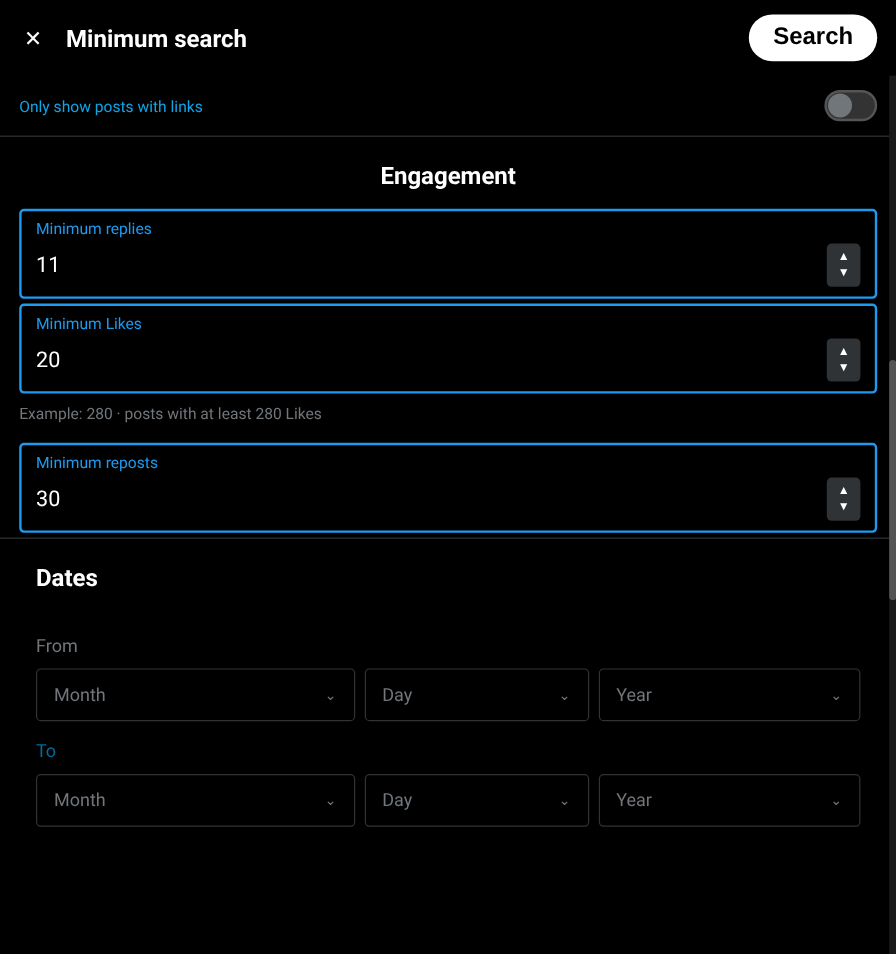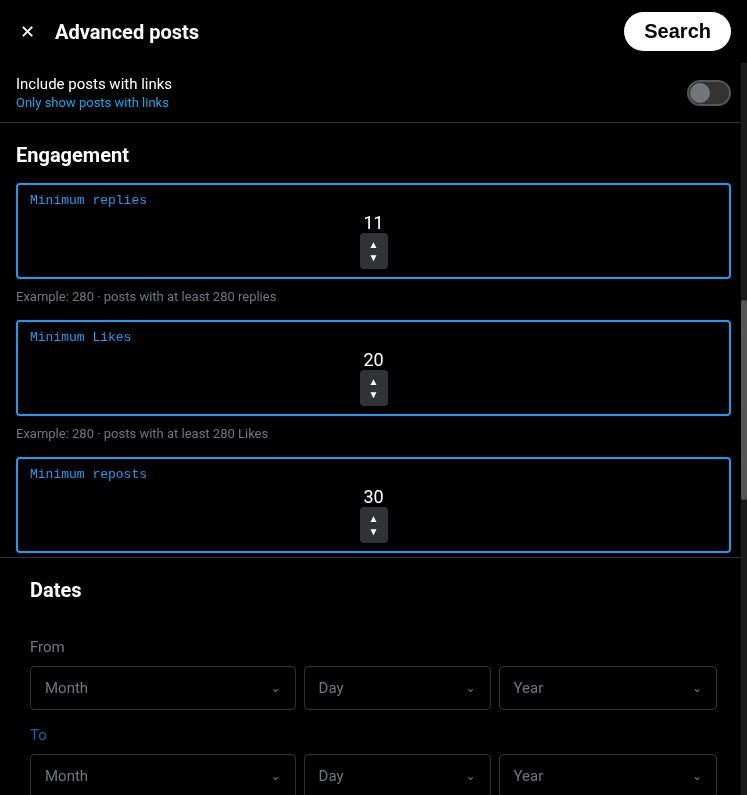--- a/index.html
+++ b/index.html
@@ -126,46 +126,45 @@
     .main-content {
       padding: 0 16px;
     }
 
     
     .section-header {
       font-size: 20px;
       font-weight: 700;
       color: #fff;
       padding: 20px 0 16px 0;
+      text-align: center;
     }
 
     
     .input-group {
       border: 2px solid #1d9bf0;
       border-radius: 4px;
       padding: 8px 12px;
       margin-bottom: 4px;
       background: #000;
       display: flex;
       flex-direction: column;
       position: relative;
     }
 
     .input-label {
       font-size: 13px;
       color: #1d9bf0;
       margin-bottom: 4px;
-      font-family: Liberation Mono, monospace;
     }
 
     .input-row {
       display: flex;
       align-items: center;
       justify-content: space-between;
-      flex-direction: column;
     }
 
     .input-value {
       font-size: 18px;
       color: #fff;
     }
 
     .spinner-btn {
       background: #2f3336;
       border: none;
@@ -272,28 +271,27 @@
     }
   </style>
 </head>
 <body>
 
 <div class="page-container">
 
   <div class="top-bar">
     <div class="top-bar-left">
       <button class="close-btn">✕</button>
-      <span class="page-title">Advanced posts</span>
+      <span class="page-title">Minimum search</span>
     </div>
     <button class="search-btn">Search</button>
   </div>
 
   <div class="include-links-section">
     <div>
-      <div class="include-links-label">Include posts with links</div>
       <div class="include-links-sublabel">Only show posts with links</div>
     </div>
     <div class="toggle-container">
       <div class="toggle-track">
         <div class="toggle-thumb"></div>
       </div>
     </div>
   </div>
 
   <div class="section-divider"></div>
@@ -304,21 +302,20 @@
     <div class="input-group">
       <span class="input-label">Minimum replies</span>
       <div class="input-row">
         <span class="input-value">11</span>
         <button class="spinner-btn">
           <span>▲</span>
           <span>▼</span>
         </button>
       </div>
     </div>
-    <div class="example-text">Example: 280 · posts with at least 280 replies</div>
 
     <div class="input-group">
       <span class="input-label">Minimum Likes</span>
       <div class="input-row">
         <span class="input-value">20</span>
         <button class="spinner-btn">
           <span>▲</span>
           <span>▼</span>
         </button>
       </div>

